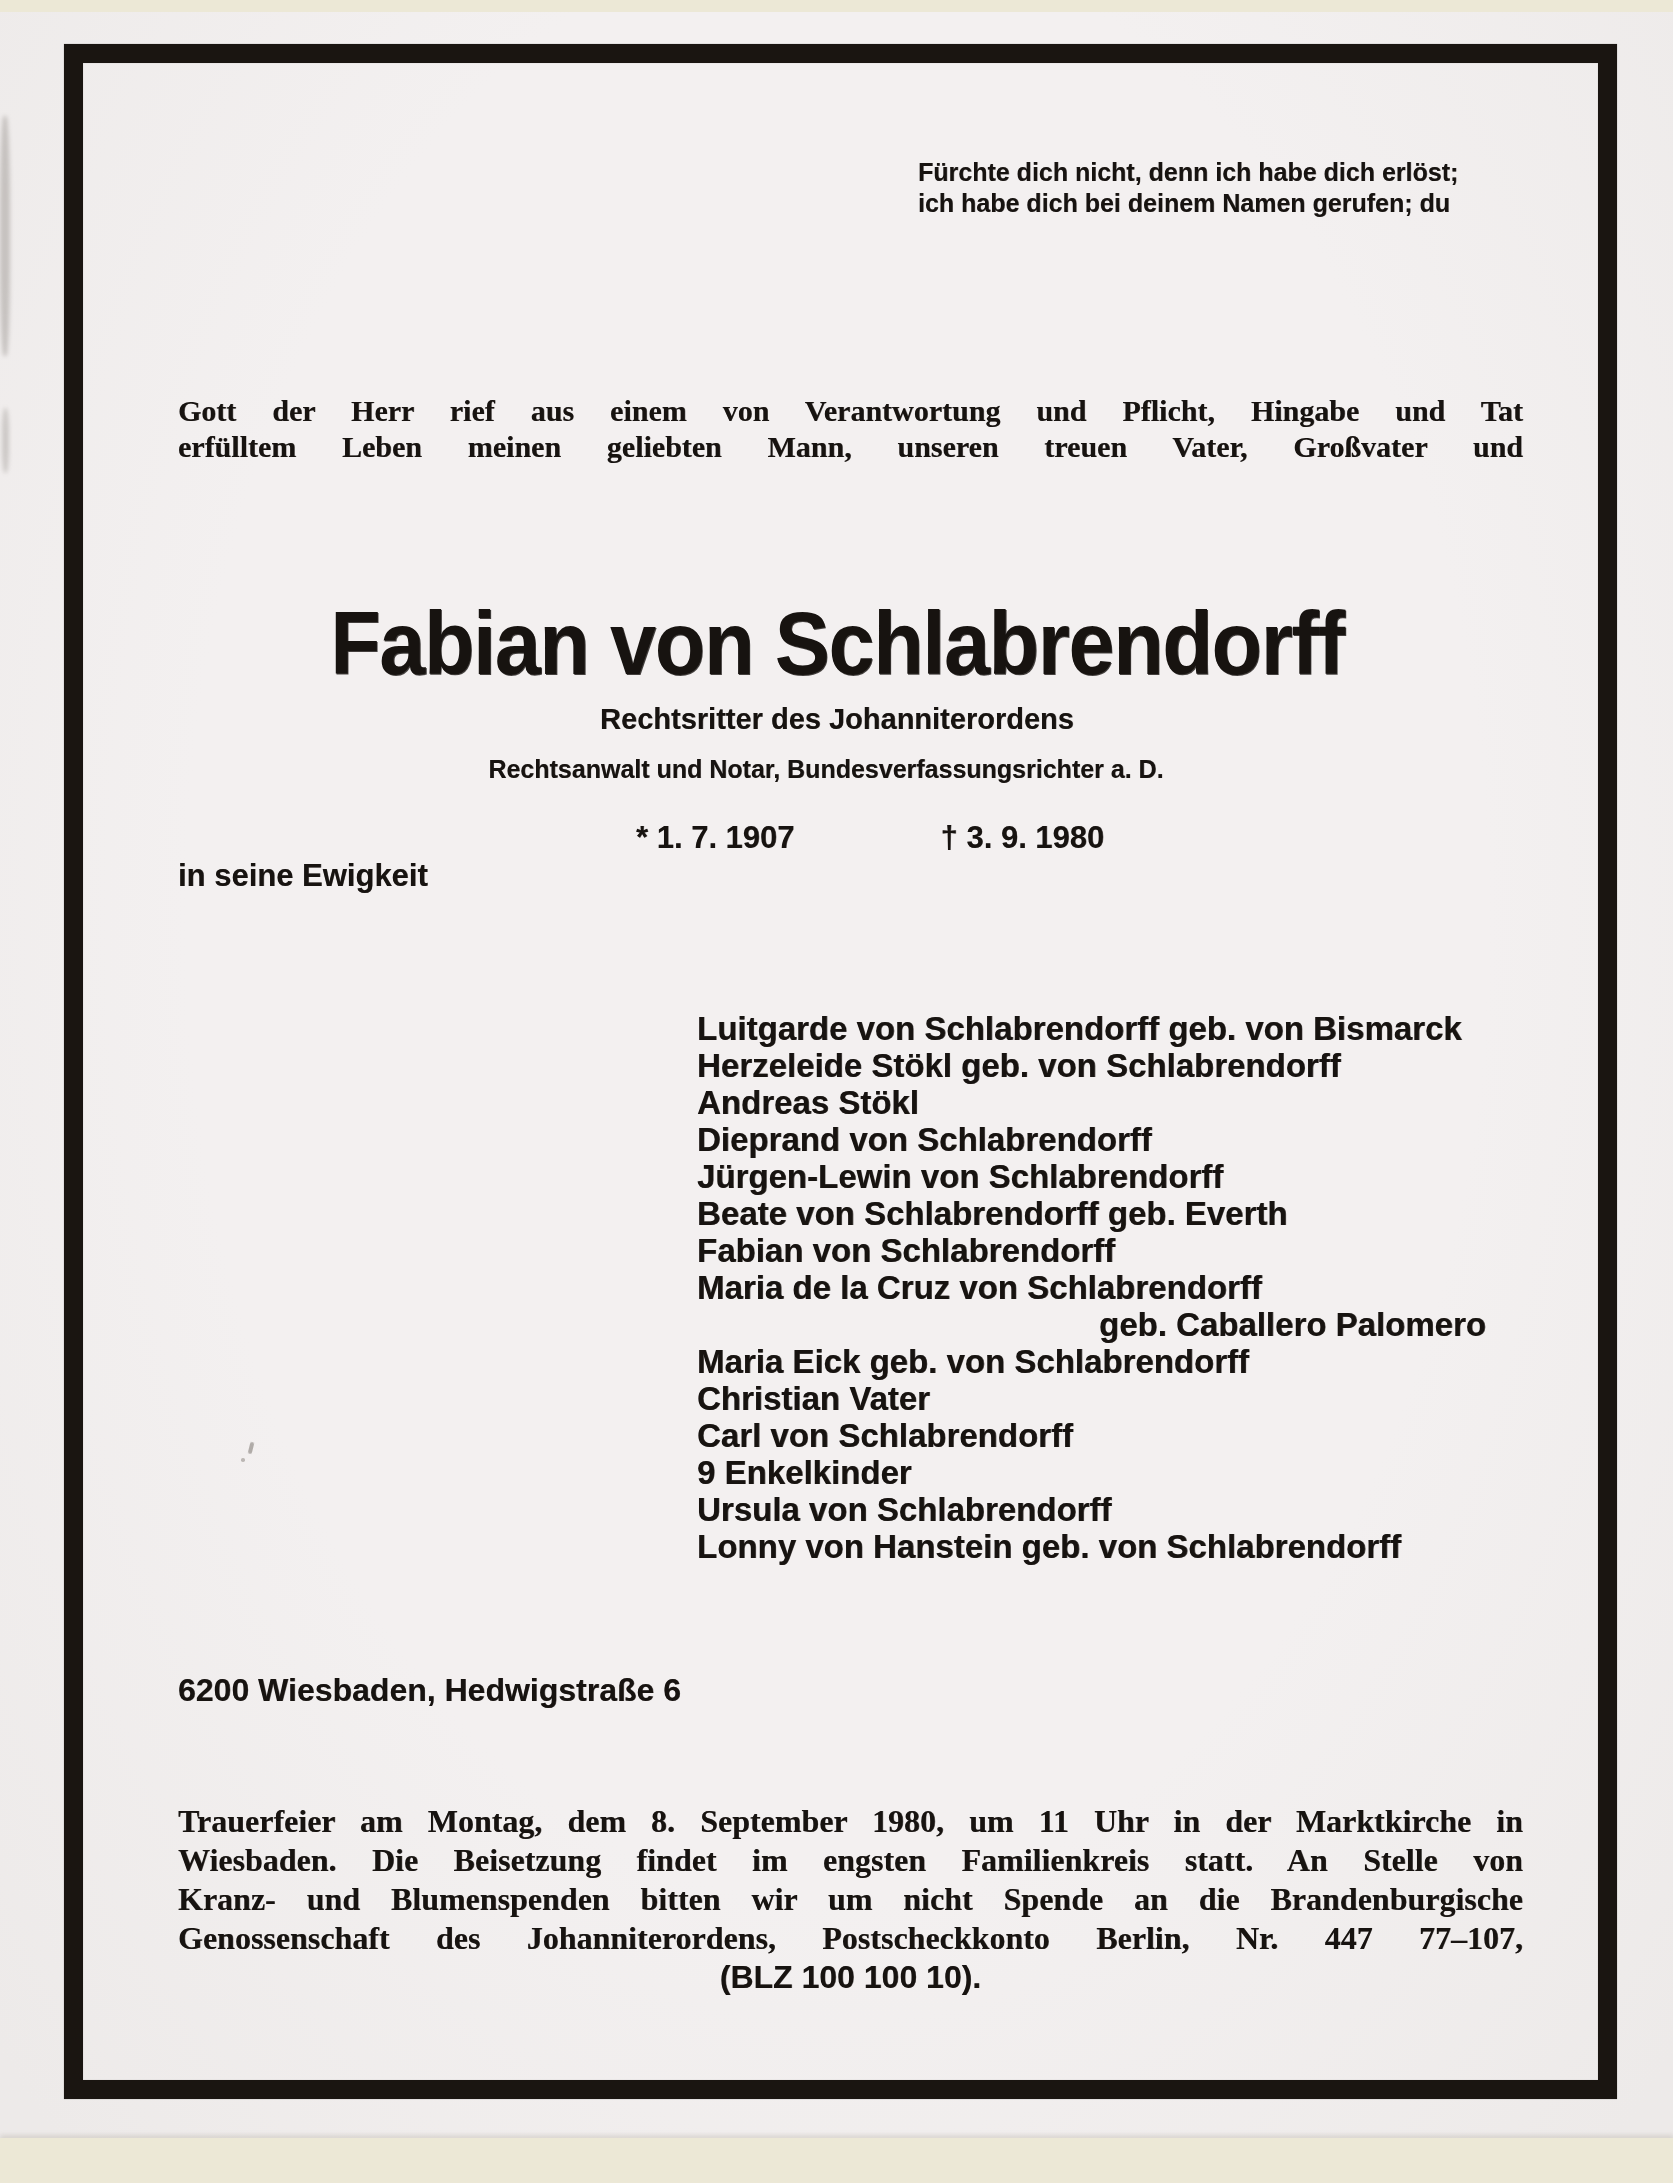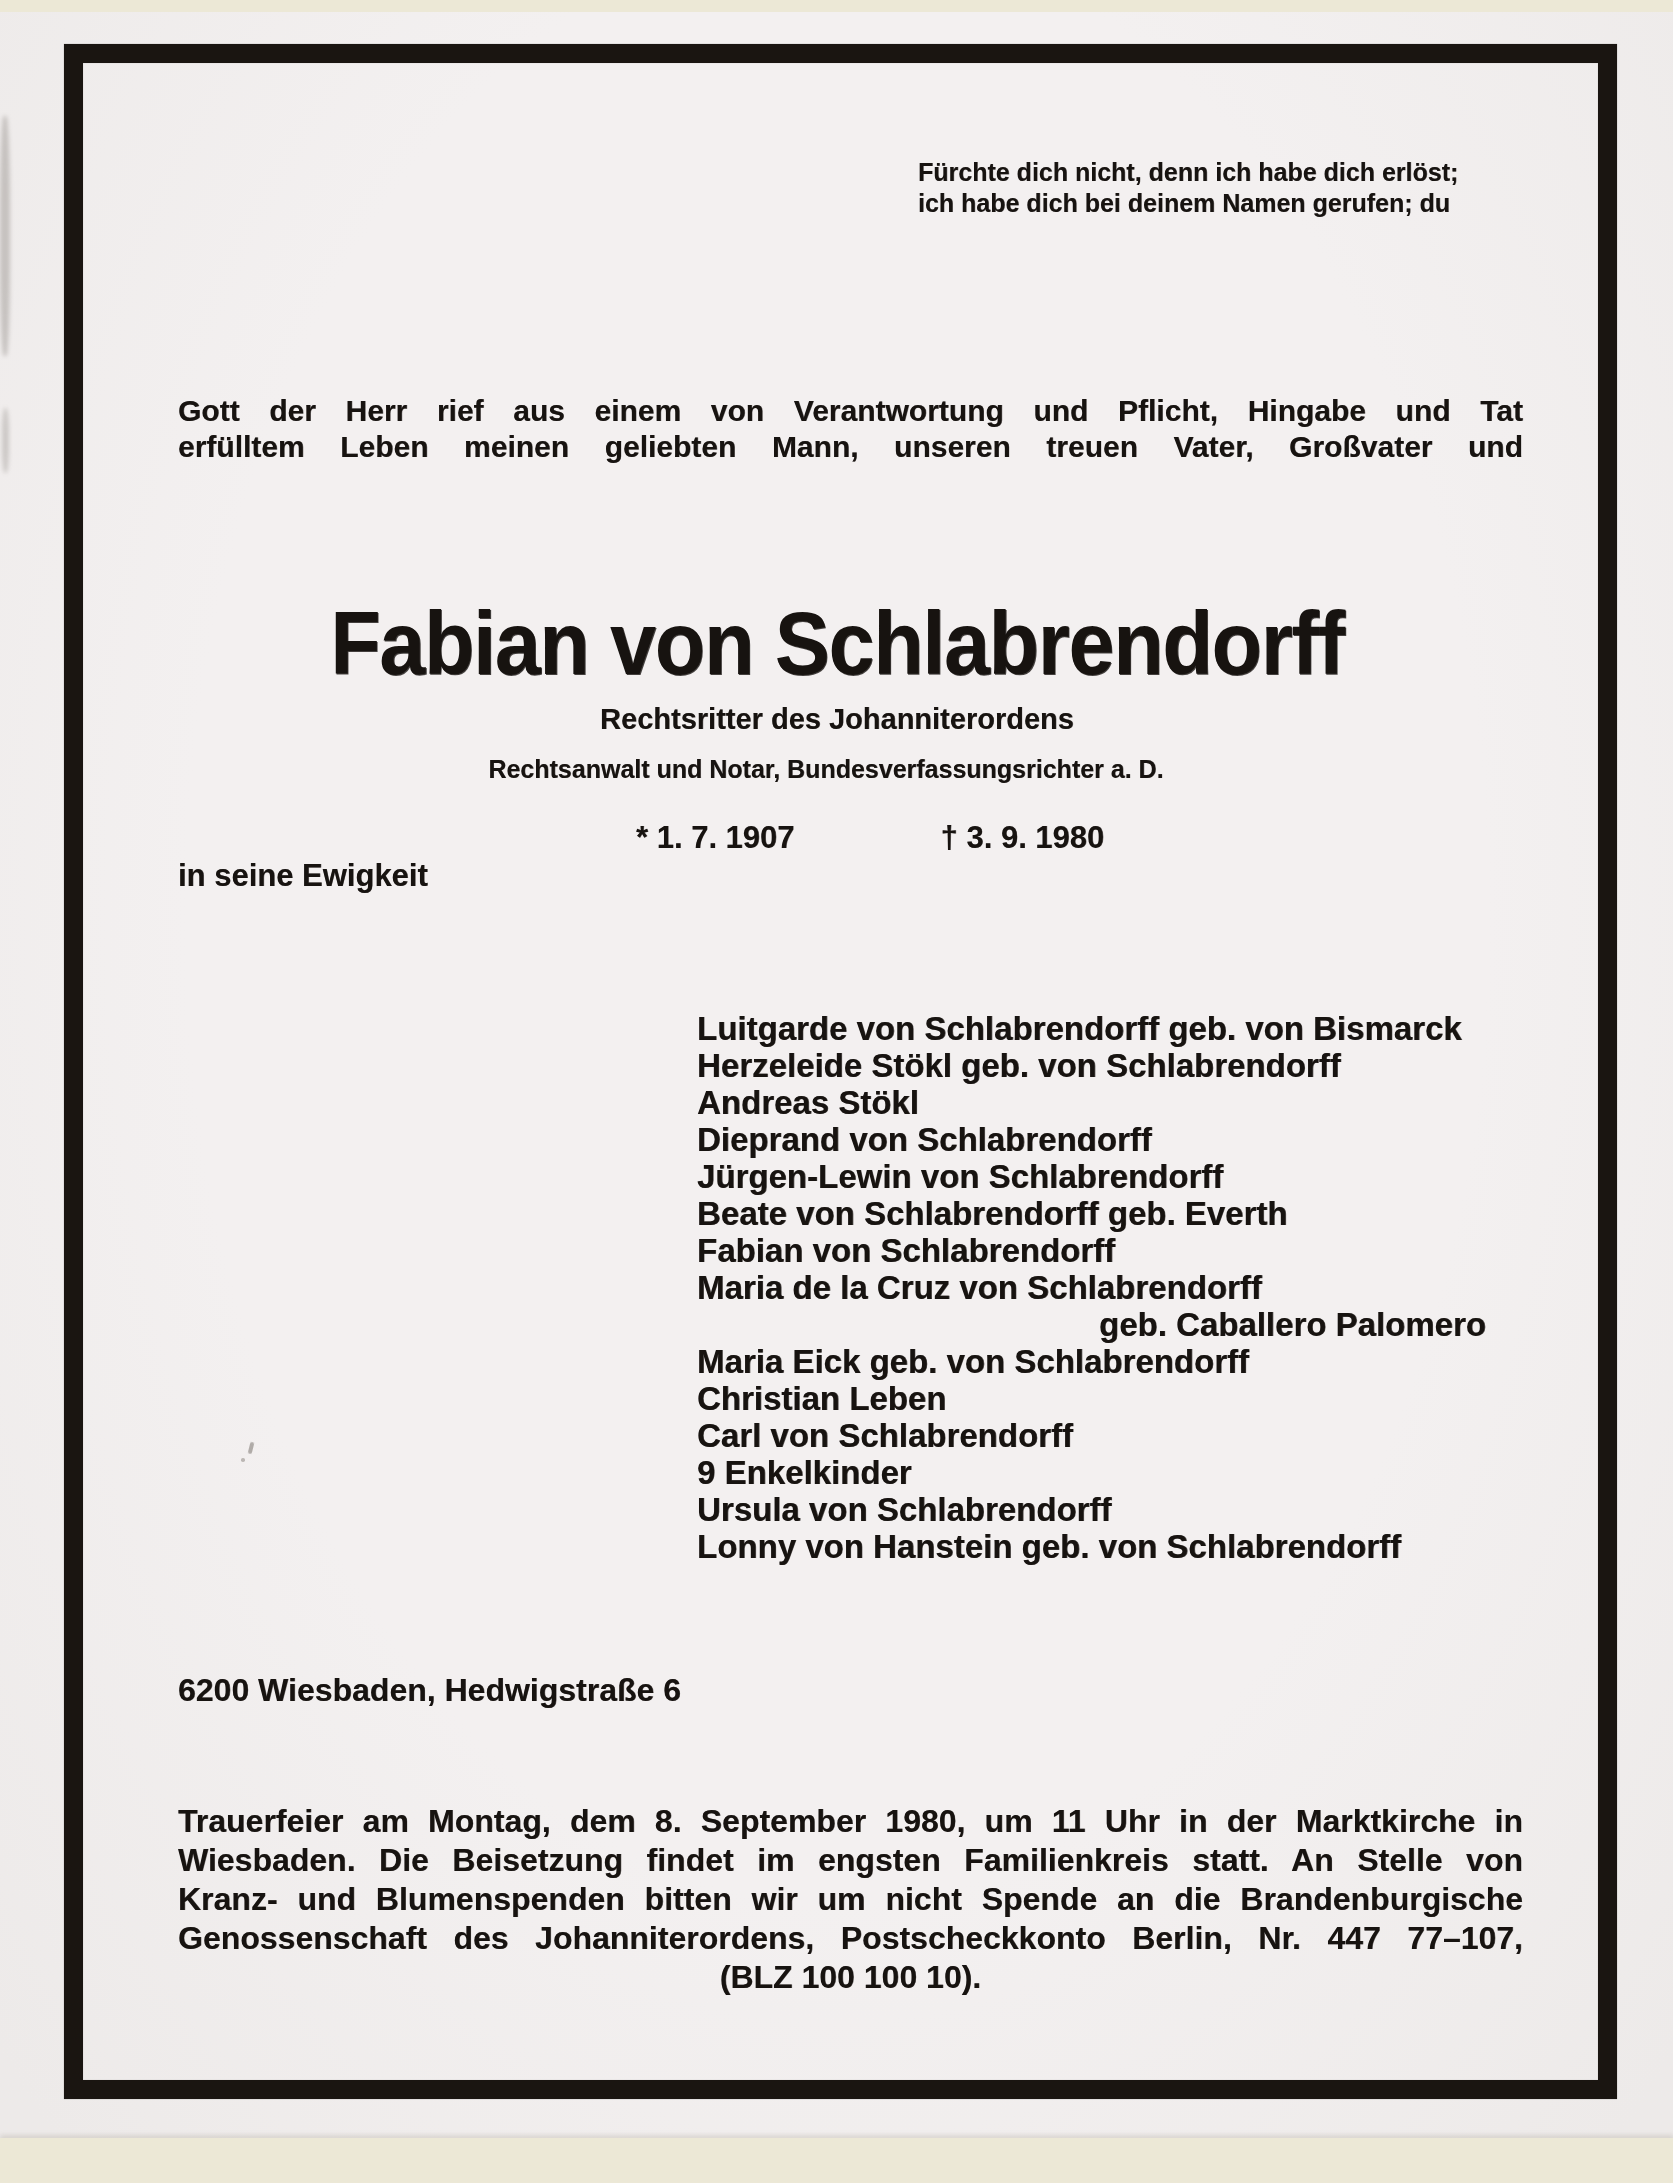--- a/index.html
+++ b/index.html
@@ -36,21 +36,21 @@
     box-shadow: inset 0 0 0.7px rgba(26,21,17,.8), 0 0 0.7px rgba(26,21,17,.8);
   }
 
   .txt { position: absolute; font-weight: bold; text-shadow: 0.4px 0.4px 0 rgba(23,19,16,0.55); }
 
   .quote { left: 918px; top: 157px; width: 591px; font-size: 25px; line-height: 31px; }
   .quote .qline { white-space: nowrap; }
   .quote .qlast { display: flex; justify-content: space-between; }
 
   .intro { left: 178px; top: 393px; width: 1345px; font-size: 30px; line-height: 36px; }
-  .pline { text-align: justify; text-align-last: justify; }
+  .pline { text-align: justify; text-align-last: justify; font-family: Liberation Serif, serif; }
   .pline.nojust { text-align: left; text-align-last: left; }
 
   .name-wrap { left: 64px; top: 595px; width: 1546px; text-align: center;
                font-size: 89px; line-height: 96px; letter-spacing: -1.5px;
                text-shadow: 0.9px 0.6px 0 rgba(23,19,16,0.8); }
   .name-wrap .squeeze { display: inline-block; transform: scaleX(0.93); transform-origin: 50% 50%; white-space: nowrap; }
 
   .sub1 { left: 64px; top: 701px; width: 1546px; text-align: center; font-size: 29px; line-height: 36px; }
   .sub2 { left: 53px; top: 750px; width: 1546px; text-align: center; font-size: 25px; line-height: 38px; }
 
@@ -110,21 +110,21 @@
       <div class="mline">Luitgarde von Schlabrendorff geb. von Bismarck</div>
       <div class="mline">Herzeleide Stökl geb. von Schlabrendorff</div>
       <div class="mline">Andreas Stökl</div>
       <div class="mline">Dieprand von Schlabrendorff</div>
       <div class="mline">Jürgen-Lewin von Schlabrendorff</div>
       <div class="mline">Beate von Schlabrendorff geb. Everth</div>
       <div class="mline">Fabian von Schlabrendorff</div>
       <div class="mline">Maria de la Cruz von Schlabrendorff</div>
       <div class="mline indent">geb. Caballero Palomero</div>
       <div class="mline">Maria Eick geb. von Schlabrendorff</div>
-      <div class="mline">Christian Leben</div>
+      <div class="mline">Christian Vater</div>
       <div class="mline">Carl von Schlabrendorff</div>
       <div class="mline">9 Enkelkinder</div>
       <div class="mline">Ursula von Schlabrendorff</div>
       <div class="mline">Lonny von Hanstein geb. von Schlabrendorff</div>
     </div>
 
   <div class="txt address">6200 Wiesbaden, Hedwigstraße 6</div>
 
   <div class="txt funeral">
     <div>

